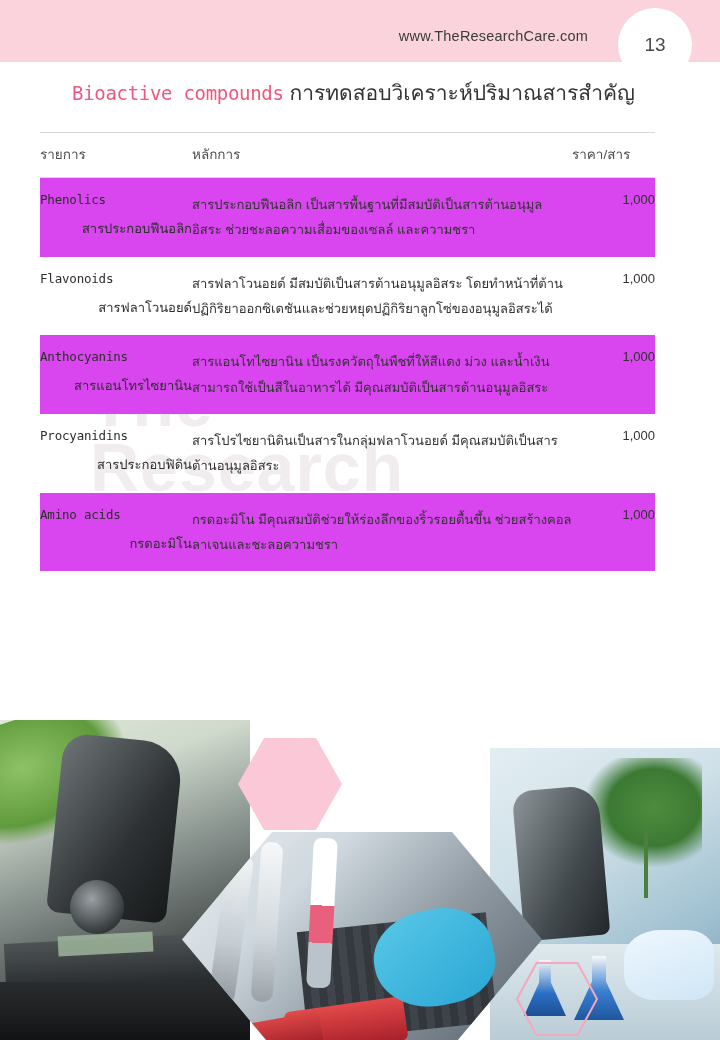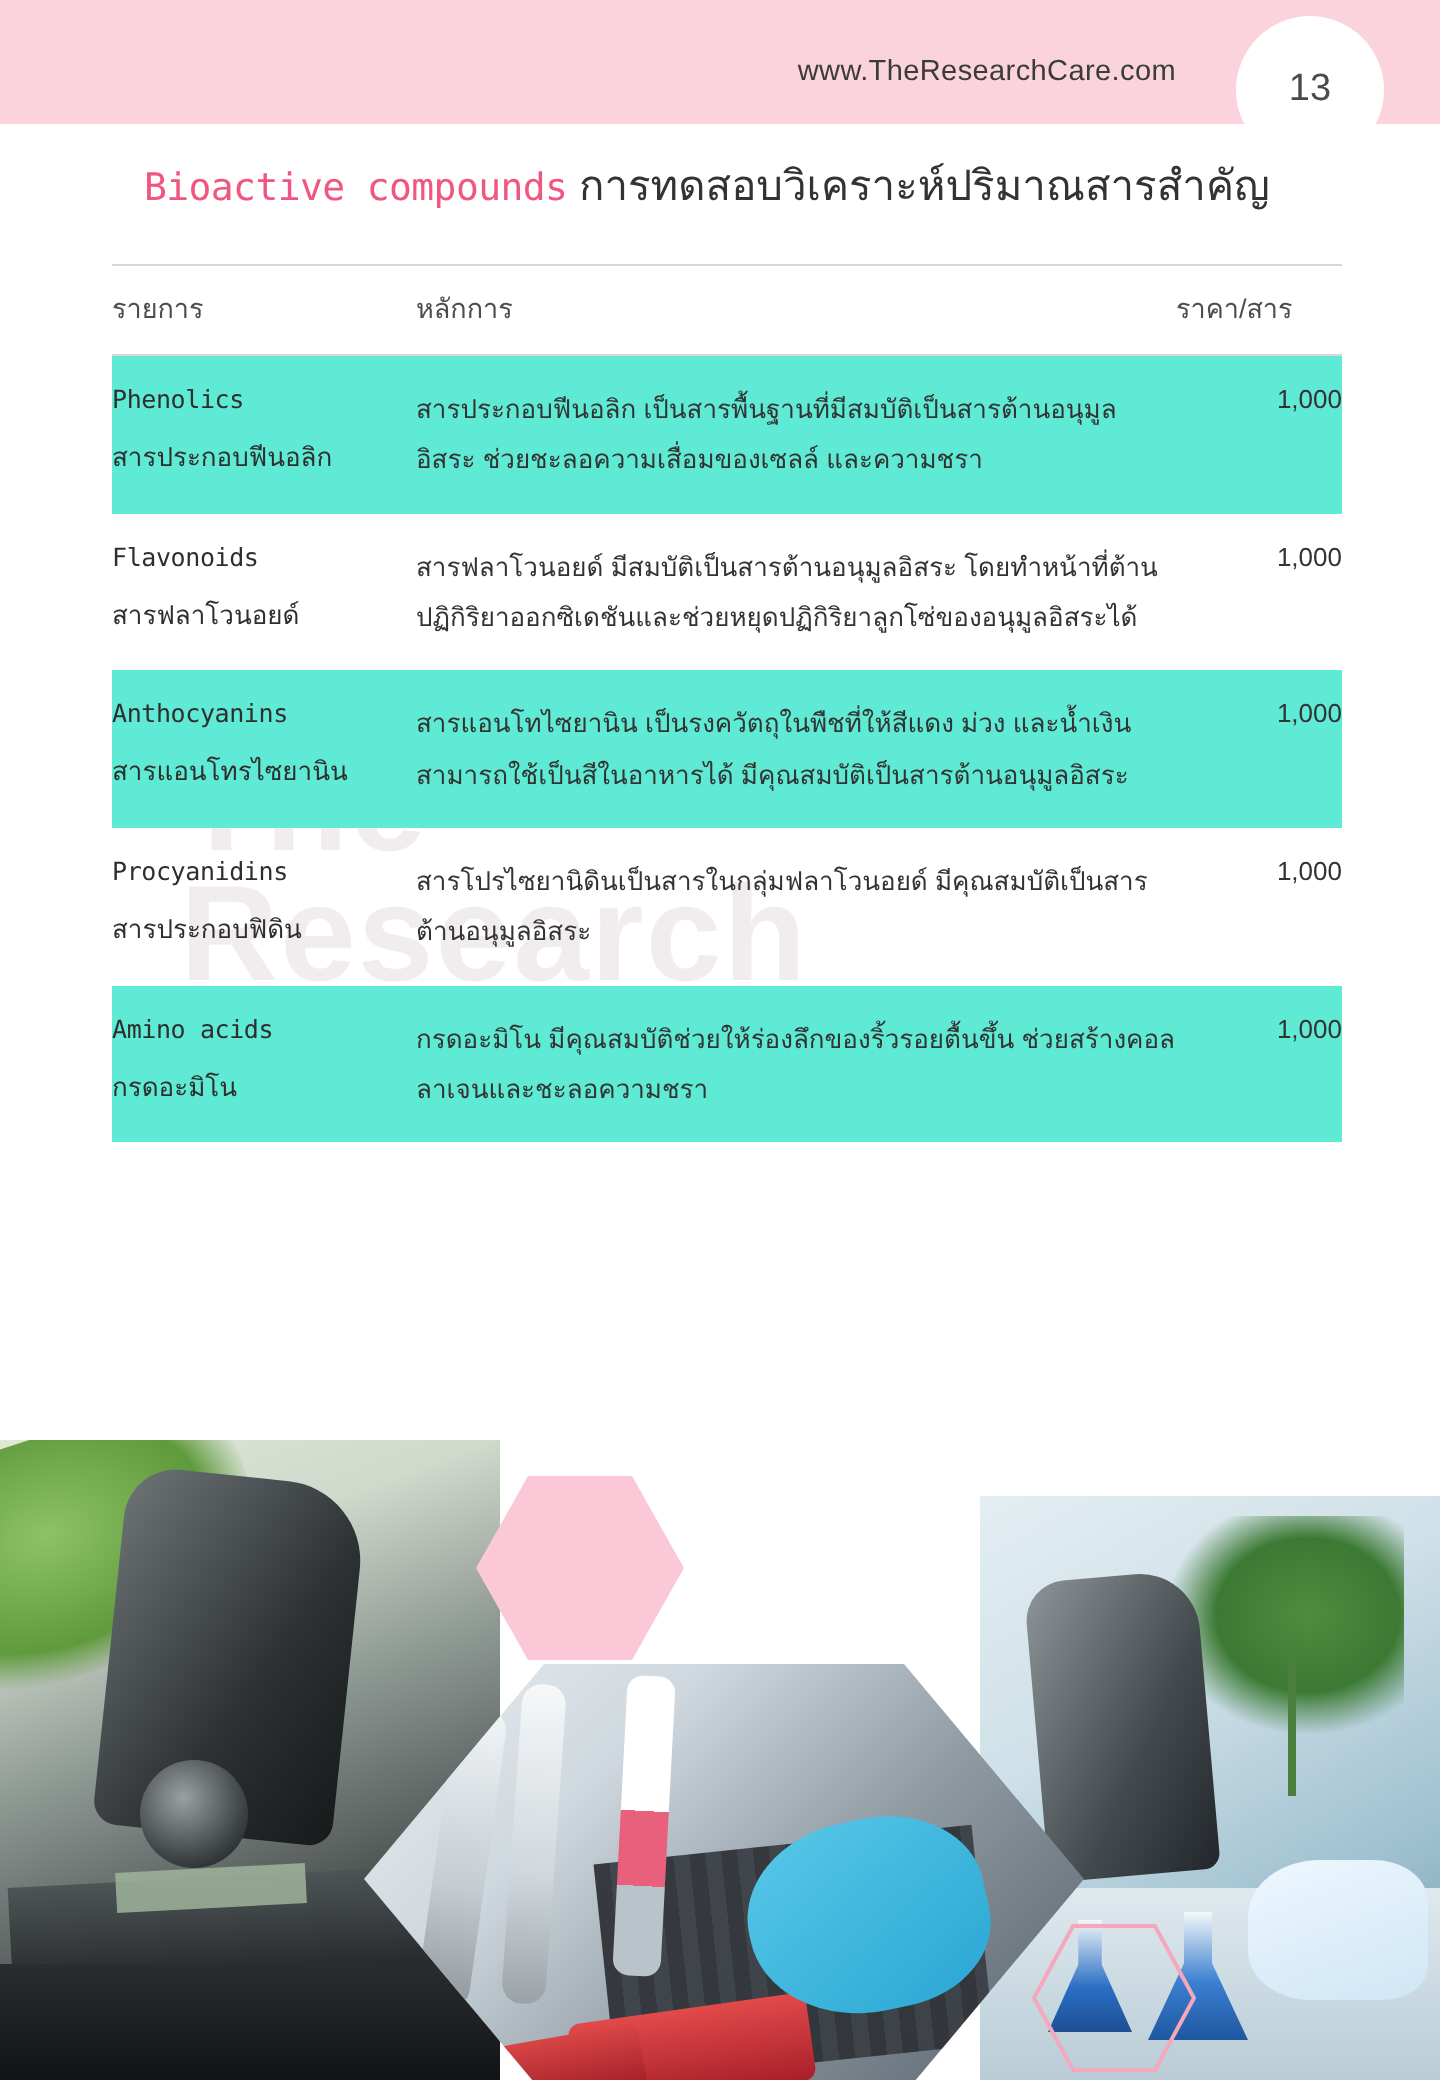--- a/index.html
+++ b/index.html
@@ -80,21 +80,21 @@
     letter-spacing: -0.3px;
   }
   .title .th {
     color: #333333;
     font-size: 21px;
   }
 
   
   .table-wrap {
     position: absolute;
-    left: 56px;
+    left: 40px;
     top: 132px;
     width: 615px;
     z-index: 2;
   }
   table.tbl {
     width: 100%;
     border-collapse: collapse;
     table-layout: fixed;
   }
   table.tbl thead th {
@@ -113,34 +113,35 @@
 
   table.tbl td {
     font-size: 13px;
     color: #333333;
     vertical-align: top;
     padding: 14px 0 14px 0;
   }
   td.c-item { padding-left: 4px; }
   td.c-price { text-align: right; padding-right: 6px; font-size: 12.5px; color: #444; }
 
-  tr.row-alt td { background: #5eead4; }
+  tr.row-alt td { background: #d946ef; }
 
   .name-en {
     font-family: "DejaVu Sans Mono", monospace;
     font-size: 12.5px;
     color: #2e2e2e;
     display: block;
     letter-spacing: -0.2px;
     margin-bottom: 11px;
   }
   .name-th {
     font-size: 13px;
     color: #2e2e2e;
     display: block;
+    text-align: right;
   }
   .desc {
     line-height: 1.95;
     padding-right: 10px;
     color: #333;
   }
 
   
   .collage {
     position: absolute;

